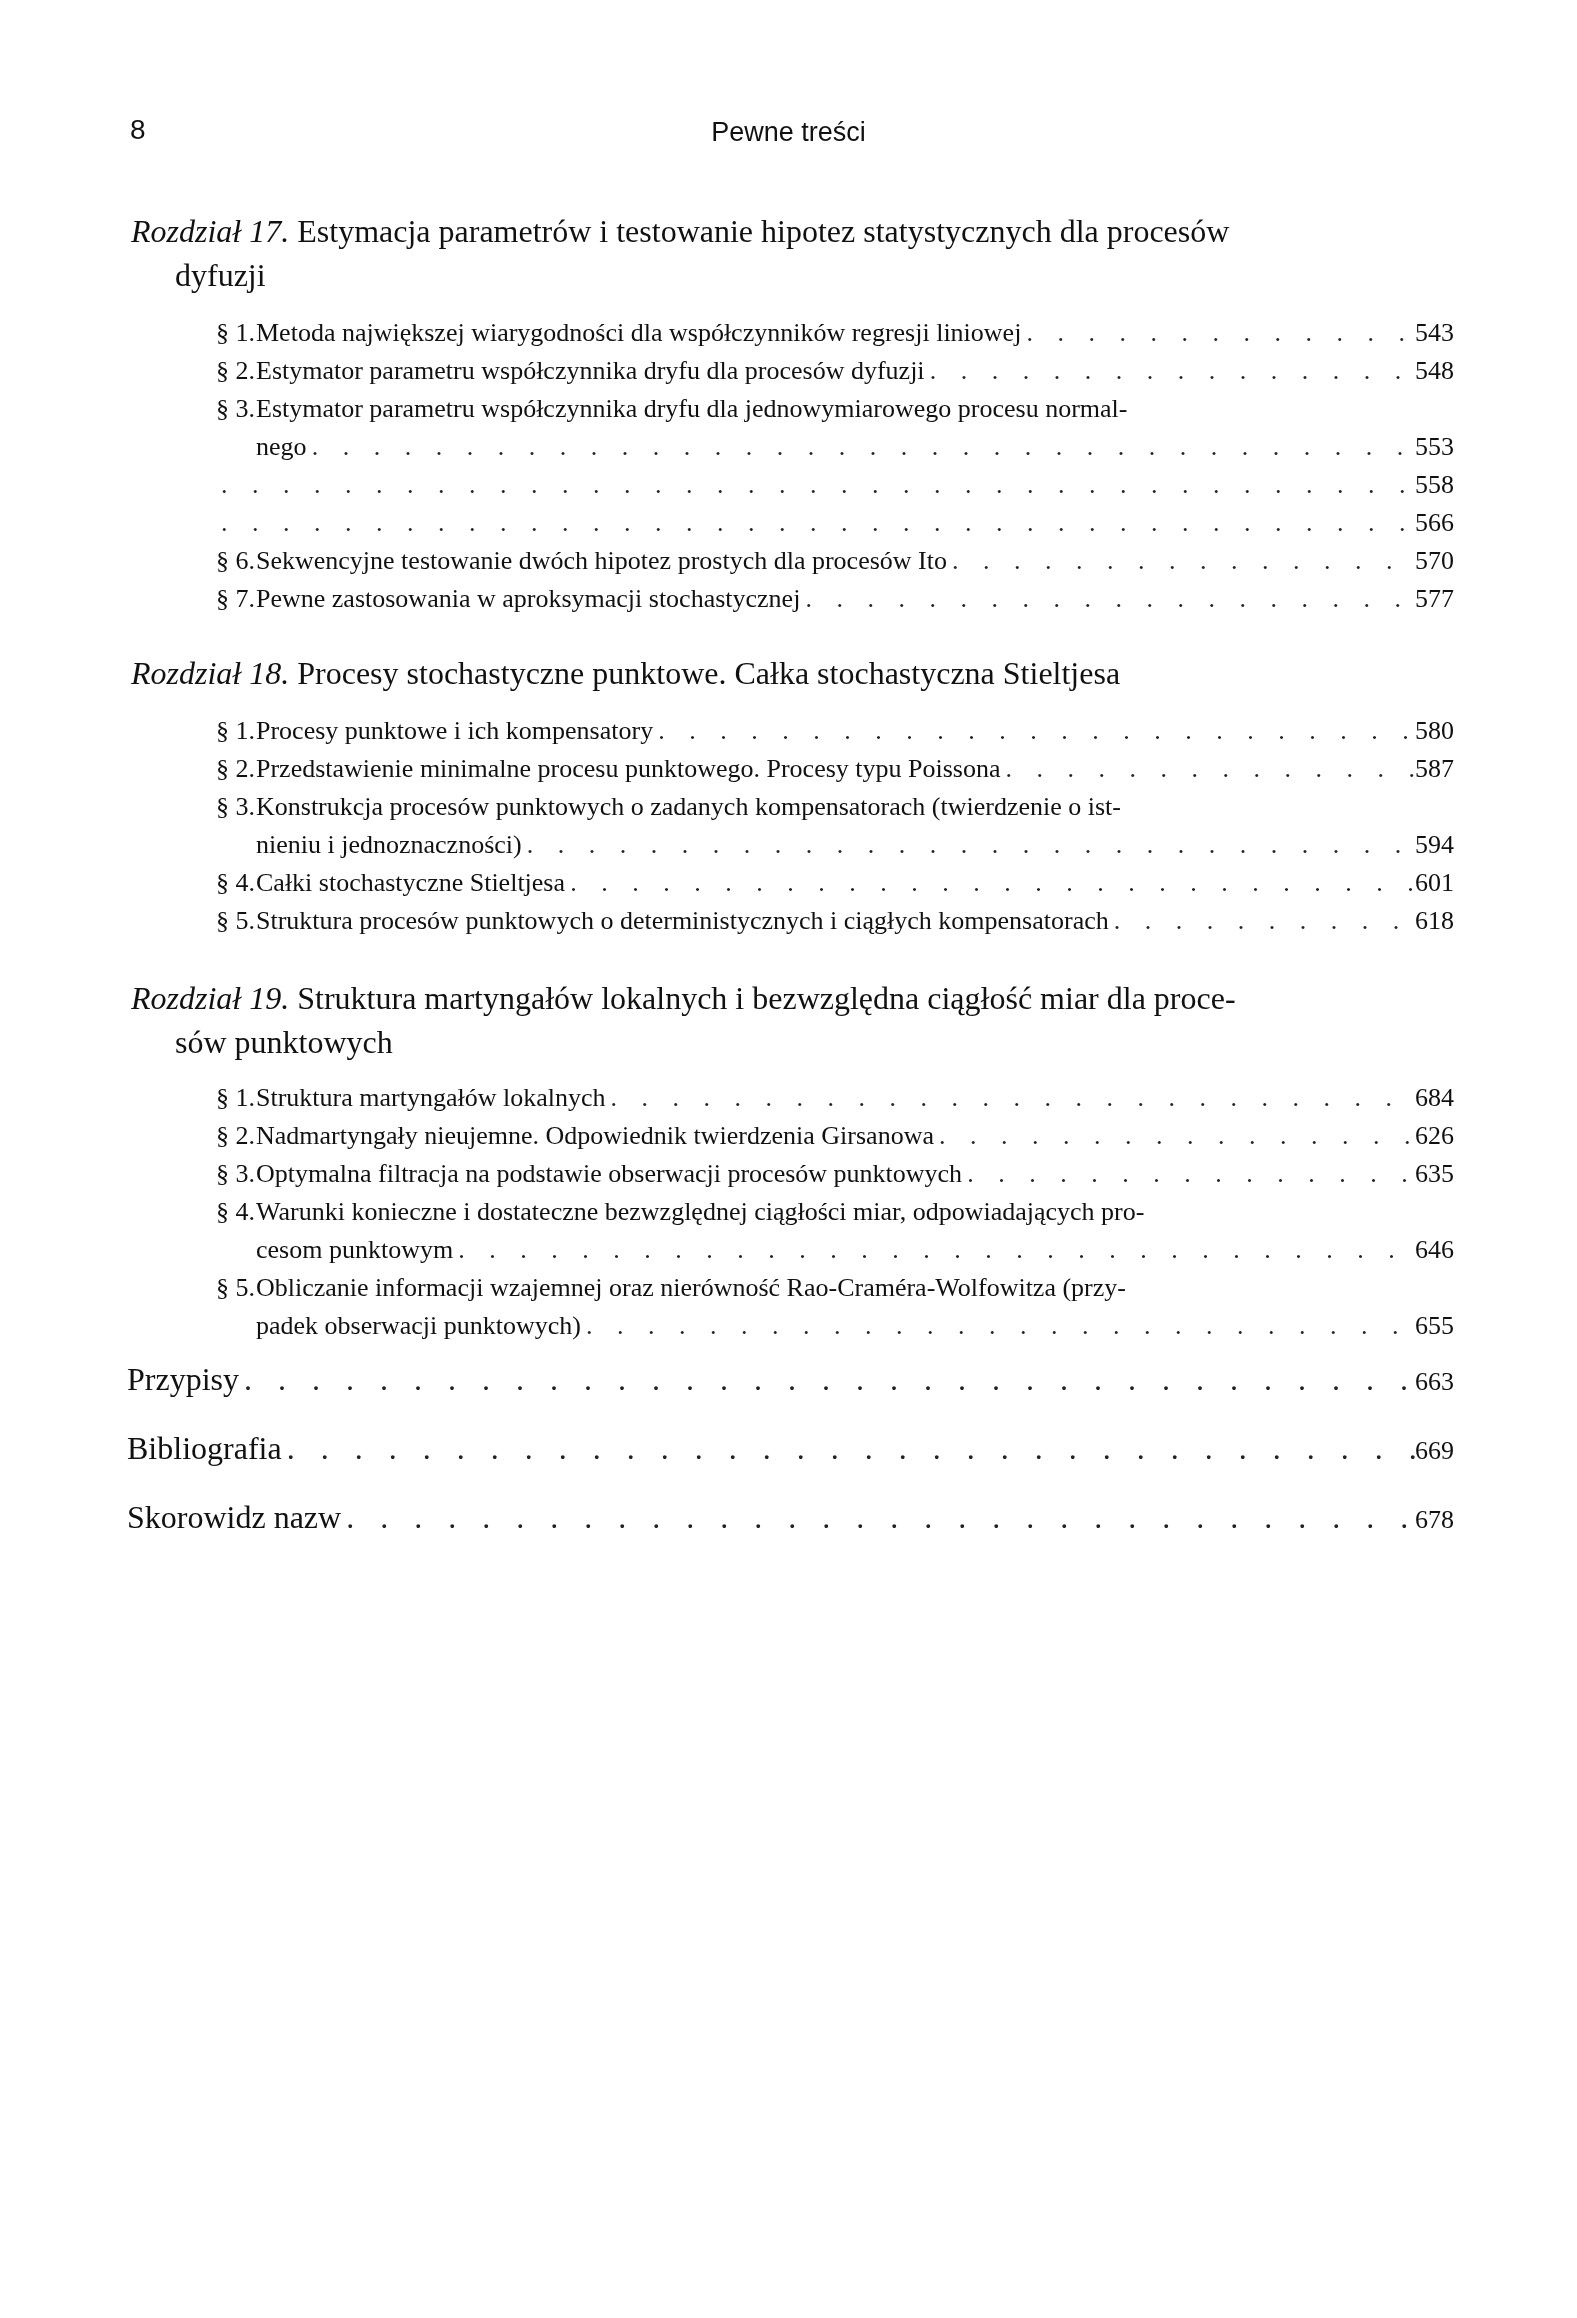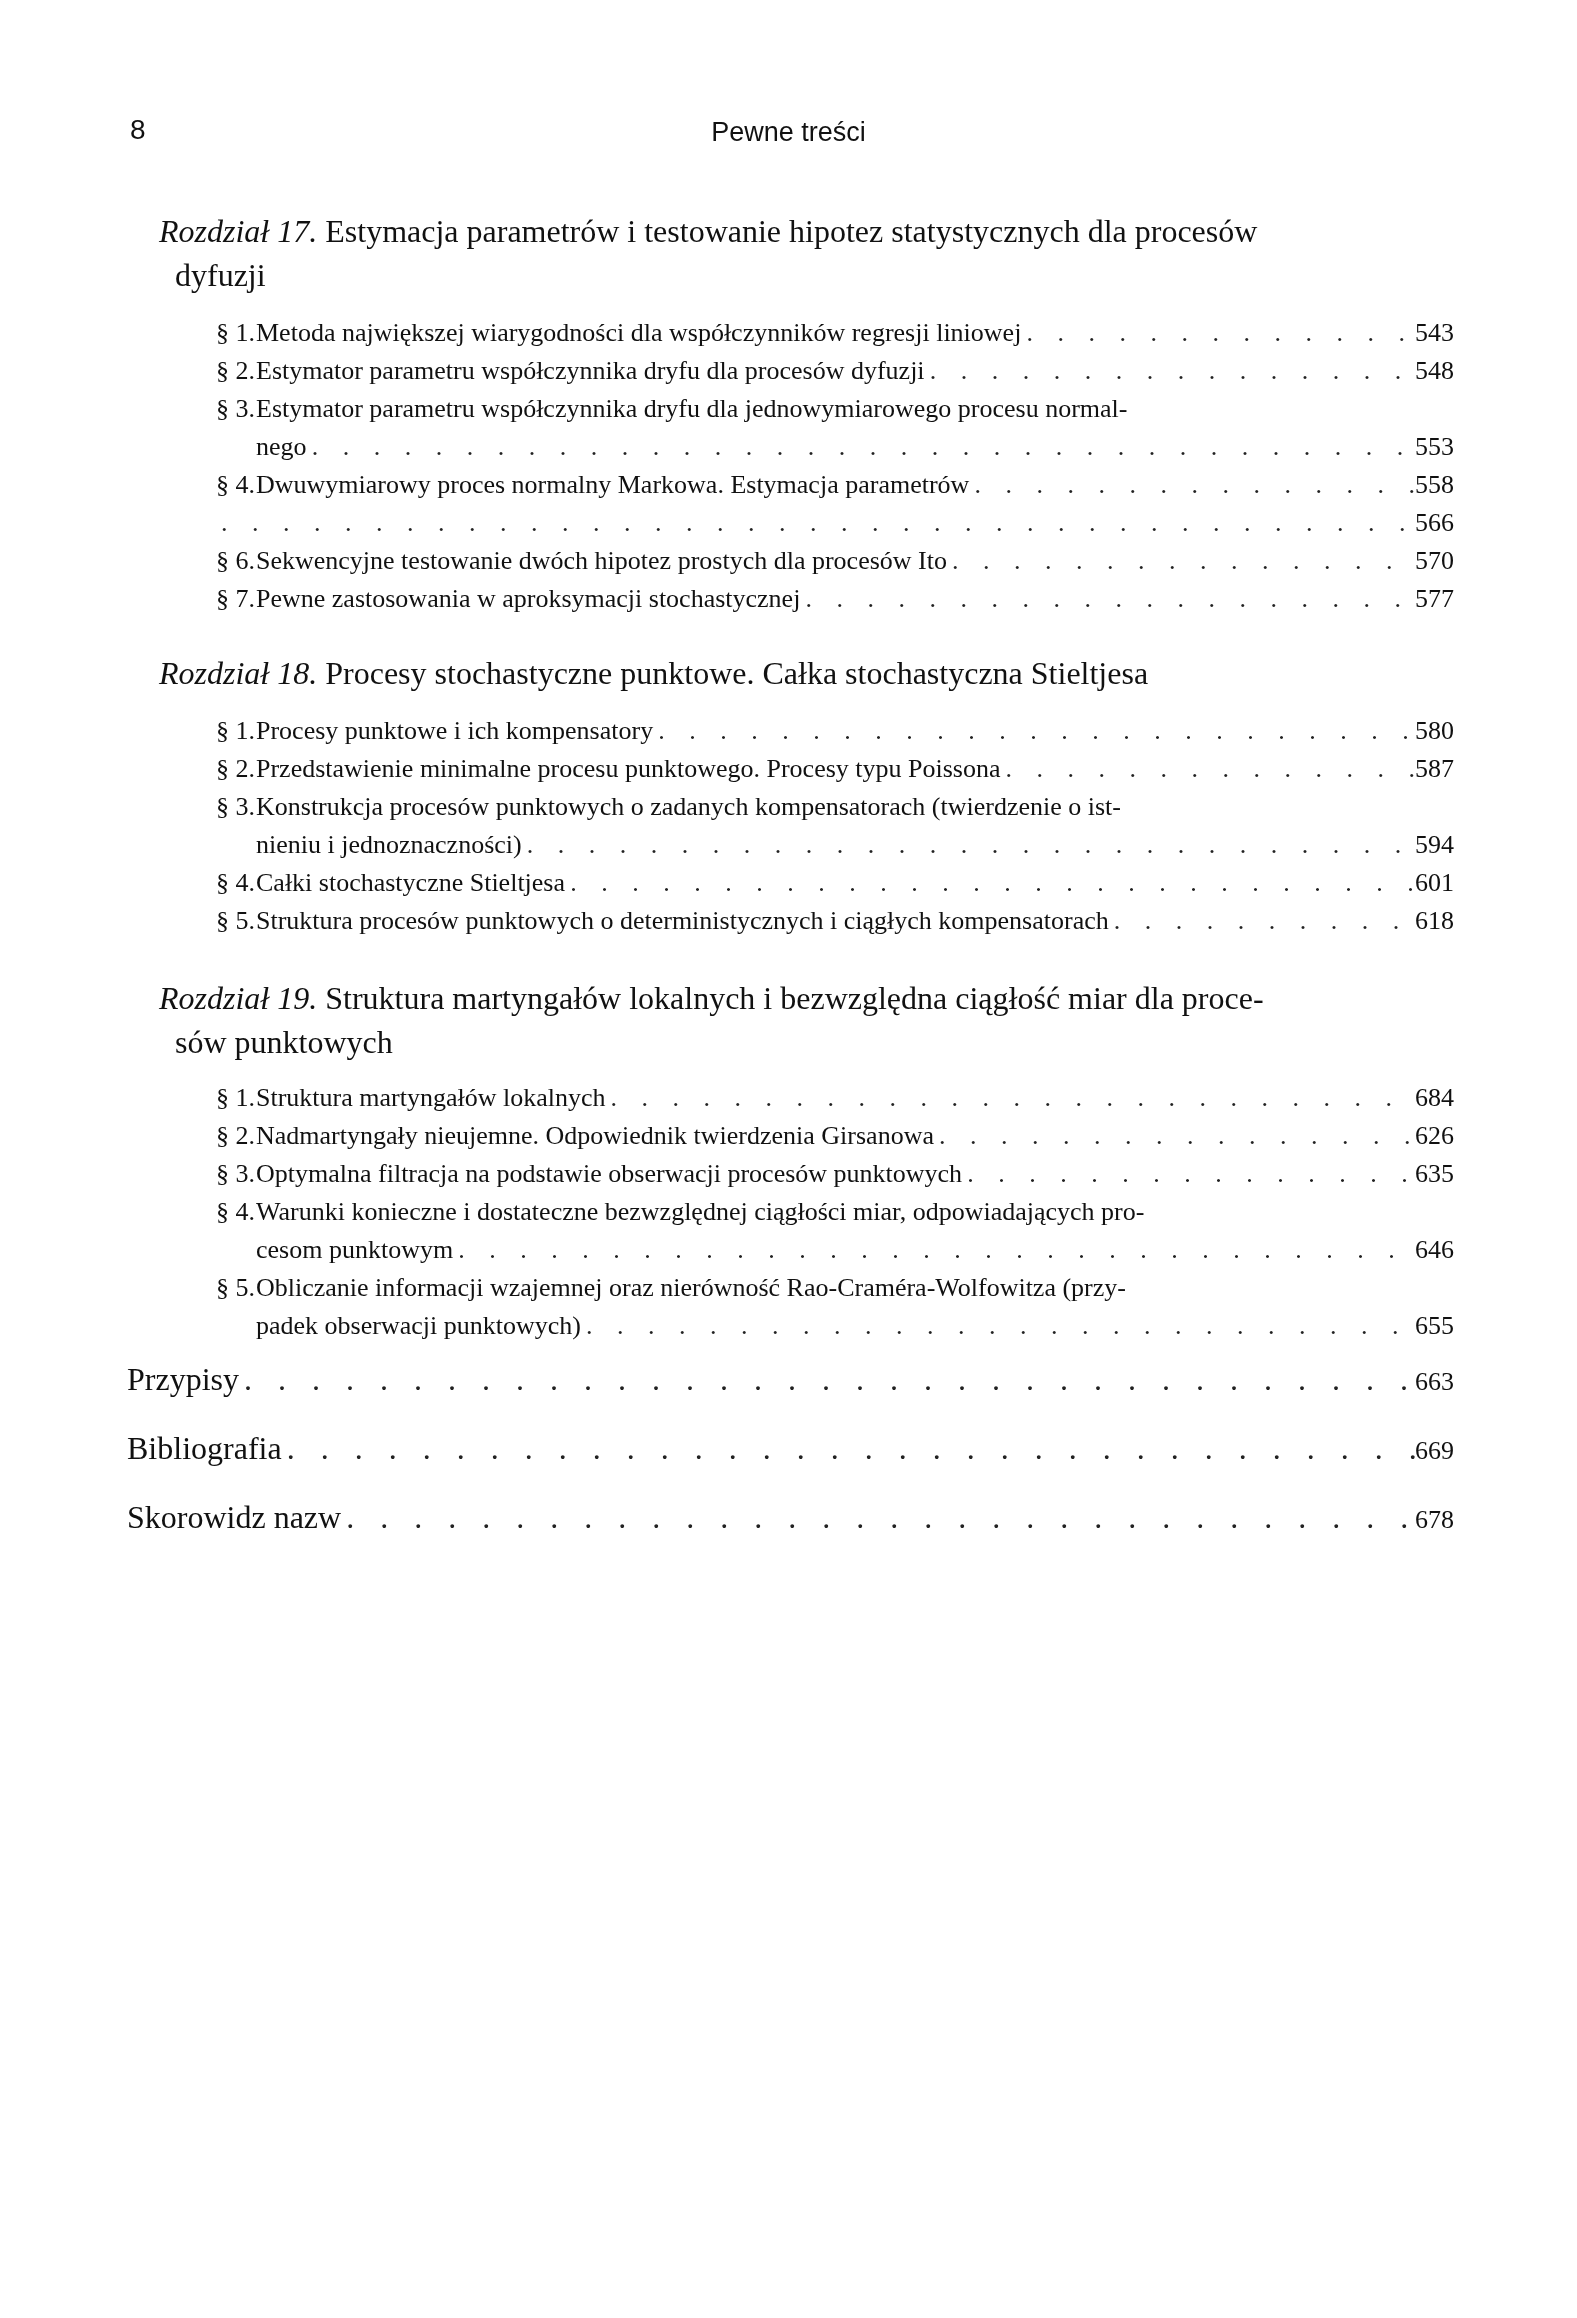--- a/index.html
+++ b/index.html
@@ -2,21 +2,21 @@
 <html style="font-size:10.3px"><head>
 <meta charset="utf-8">
 <style>
   html, body { margin:0; padding:0; background:#ffffff; }
   body { width:1577px; height:2319px; position:relative; overflow:hidden;
          font-family:"Liberation Serif","DejaVu Serif",serif; color:#111; }
   .page { position:absolute; left:0; top:0; width:1577px; height:2319px; }
   .hdr-num { position:absolute; left:130px; top:114px; font-family:"Liberation Sans","DejaVu Sans",sans-serif; font-size:28px; }
   .hdr-title { position:absolute; left:0; width:1577px; top:117px; text-align:center; font-family:"Liberation Sans","DejaVu Sans",sans-serif; font-size:27px; }
   .chapter { position:absolute; left:131px; width:1321px; font-size:32px; line-height:44px; }
-  .chapter .lab { font-style:italic;margin-left:28px; }
+  .chapter .lab { font-style:italic; }
   .chapter .cont { padding-left:44px; display:block; }
   .entry { position:absolute; left:216px; width:1238px; font-size:26px; line-height:38px; }
   .row { display:flex; align-items:baseline; height:38px; }
   .row .txt { white-space:nowrap; }
   .row .sec { display:inline-block; width:40px; }
   .row .dots { flex:1; overflow:hidden; white-space:nowrap; letter-spacing:9px; padding:0 5.1px; color:#222; }
   .row .pg { min-width:38px; text-align:right; }
   .row.indent .txt { padding-left:40px; }
   .solo { position:absolute; left:127px; width:1327px; font-size:32px; }
   .solo .row { height:45px; }
@@ -48,21 +48,20 @@
     </div>
     <div class="row">
       <span class="txt"><span class="sec">§ 3.</span><span>Estymator parametru współczynnika dryfu dla jednowymiarowego procesu normal-</span></span>
     </div>
     <div class="row indent">
       <span class="txt">nego</span>
       <span class="dots">. . . . . . . . . . . . . . . . . . . . . . . . . . . . . . . . . . . . . . . . . . . . . . . . . . . . . . . . . . . . . . . . . . . .</span>
       <span class="pg">553</span>
     </div>
     <div class="row">
-      <span class="txt"><span class="sec">§ 4.</span><span>Dwuwymiarowy proces normalny Markowa. Estymacja parametrów</span></span>
       <span class="dots">. . . . . . . . . . . . . . . . . . . . . . . . . . . . . . . . . . . . . . . . . . . . . . . . . . . . . . . . . . . . . . . . . . . .</span>
       <span class="pg">558</span>
     </div>
     <div class="row">
       <span class="dots">. . . . . . . . . . . . . . . . . . . . . . . . . . . . . . . . . . . . . . . . . . . . . . . . . . . . . . . . . . . . . . . . . . . .</span>
       <span class="pg">566</span>
     </div>
     <div class="row">
       <span class="txt"><span class="sec">§ 6.</span><span>Sekwencyjne testowanie dwóch hipotez prostych dla procesów Ito</span></span>
       <span class="dots">. . . . . . . . . . . . . . . . . . . . . . . . . . . . . . . . . . . . . . . . . . . . . . . . . . . . . . . . . . . . . . . . . . . .</span>

